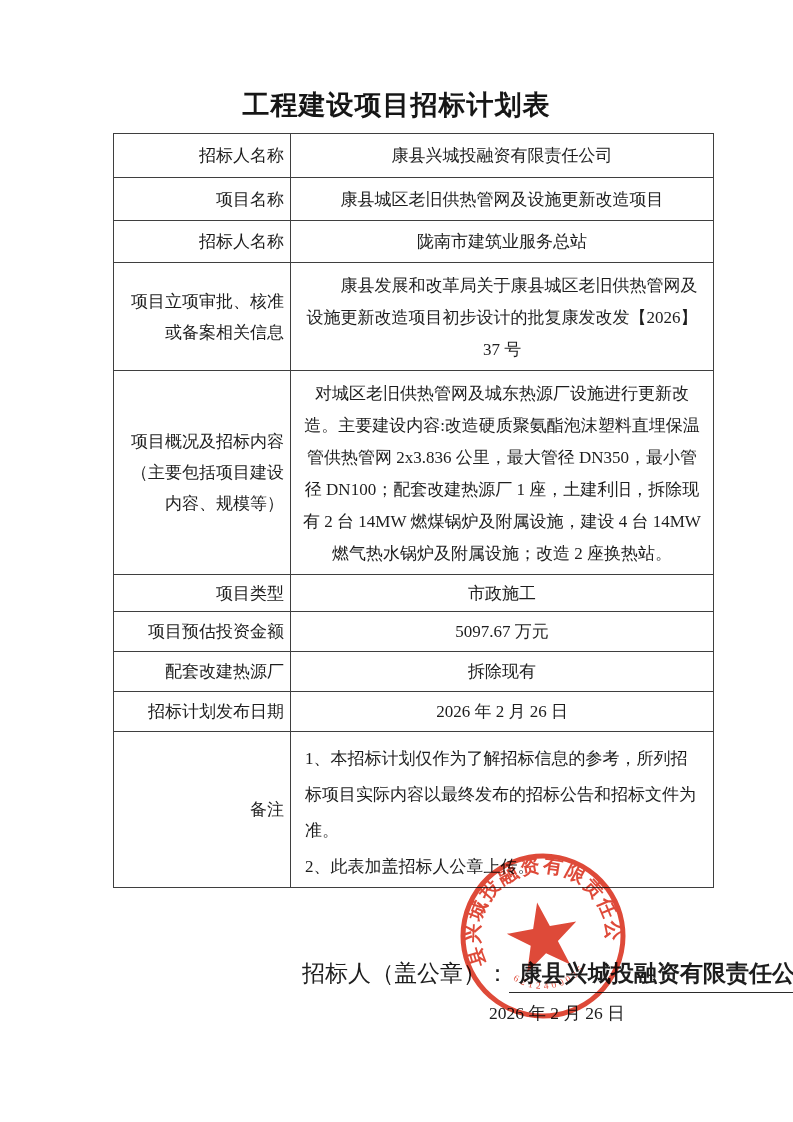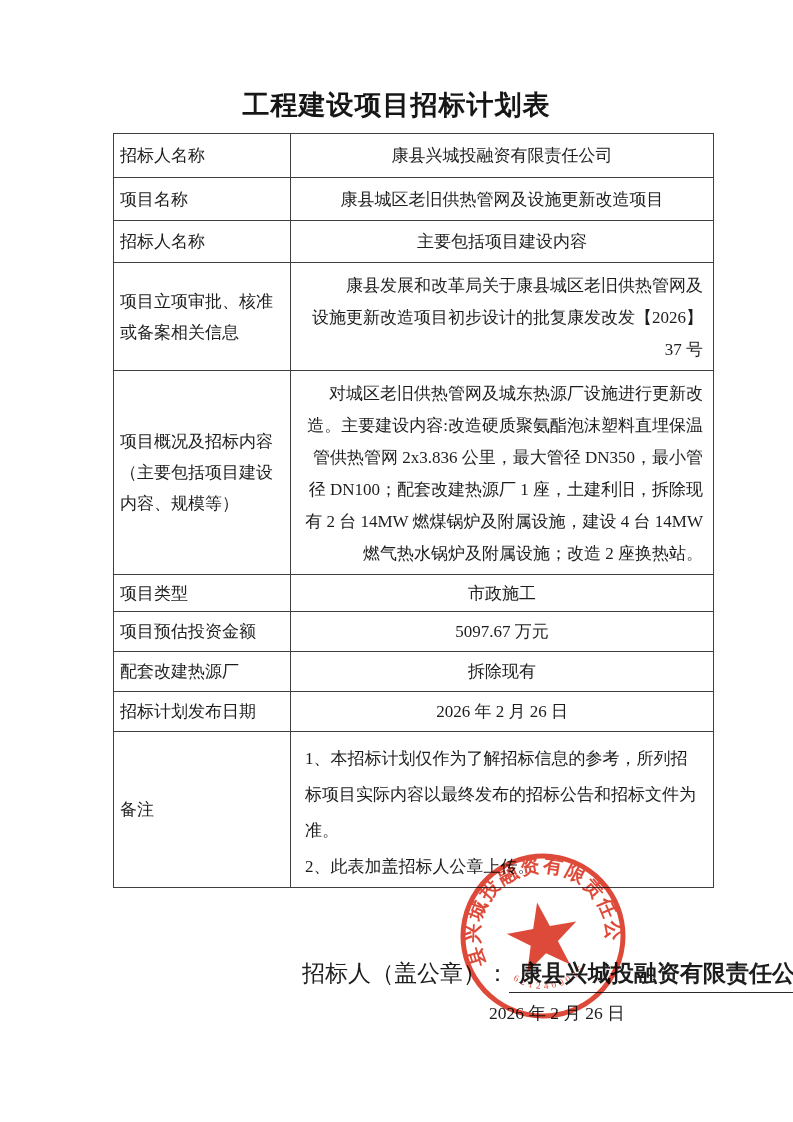--- a/index.html
+++ b/index.html
@@ -14,23 +14,23 @@
     font-size:27px; font-weight:700; letter-spacing:1px; color:#161616;
   }
   table.plan {
     position:absolute; left:113px; top:133px; width:570px;
     border-collapse:collapse; table-layout:fixed;
   }
   table.plan td {
     border:1px solid #3f3f3f; font-size:17px; vertical-align:middle;
     overflow:hidden;
   }
-  td.lbl { width:164px; text-align:left; line-height:31px; padding:2px 6px; }
+  td.lbl { width:164px; text-align:right; line-height:31px; padding:2px 6px; }
   td.val { width:406px; text-align:center; padding:2px 8px; }
-  td.multi { text-align:right; vertical-align:top; padding:7px 10px 4px 10px; line-height:32px; }
+  td.multi { text-align:center; vertical-align:top; padding:7px 10px 4px 10px; line-height:32px; }
   td.indent-first { text-indent:2em; }
   td.remark { text-align:left; vertical-align:top; padding:9px 10px 2px 14px; }
   td.remark p { margin:0; line-height:36px; }
   tr.t1{height:44px} tr.t2{height:43px} tr.t3{height:42px} tr.t4{height:96px}
   tr.t5{height:192px} tr.t6{height:37px} tr.t7{height:40px} tr.t8{height:40px}
   tr.t9{height:37px} tr.t10{height:40px} tr.t11{height:40px} tr.t12{height:132px}
   .signature {
     position:absolute; left:302px; top:958px; font-size:23px; white-space:nowrap;
   }
   .sig-name {
@@ -62,21 +62,21 @@
       <tr class="t1">
         <td class="lbl">招标人名称</td>
         <td class="val">康县兴城投融资有限责任公司</td>
       </tr>
       <tr class="t2">
         <td class="lbl">项目名称</td>
         <td class="val">康县城区老旧供热管网及设施更新改造项目</td>
       </tr>
       <tr class="t3">
         <td class="lbl">招标人名称</td>
-        <td class="val">主要包括项目建设内容</td>
+        <td class="val">陇南市建筑业服务总站</td>
       </tr>
       <tr class="t4">
         <td class="lbl">项目立项审批、核准或备案相关信息</td>
         <td class="multi indent-first">康县发展和改革局关于康县城区老旧供热管网及设施更新改造项目初步设计的批复康发改发【2026】37 号</td>
       </tr>
       <tr class="t5">
         <td class="lbl">项目概况及招标内容（主要包括项目建设内容、规模等）</td>
         <td class="multi">对城区老旧供热管网及城东热源厂设施进行更新改造。主要建设内容:改造硬质聚氨酯泡沫塑料直埋保温管供热管网 2x3.836 公里，最大管径 DN350，最小管径 DN100；配套改建热源厂 1 座，土建利旧，拆除现有 2 台 14MW 燃煤锅炉及附属设施，建设 4 台 14MW 燃气热水锅炉及附属设施；改造 2 座换热站。</td>
       </tr>
       <tr class="t6">

